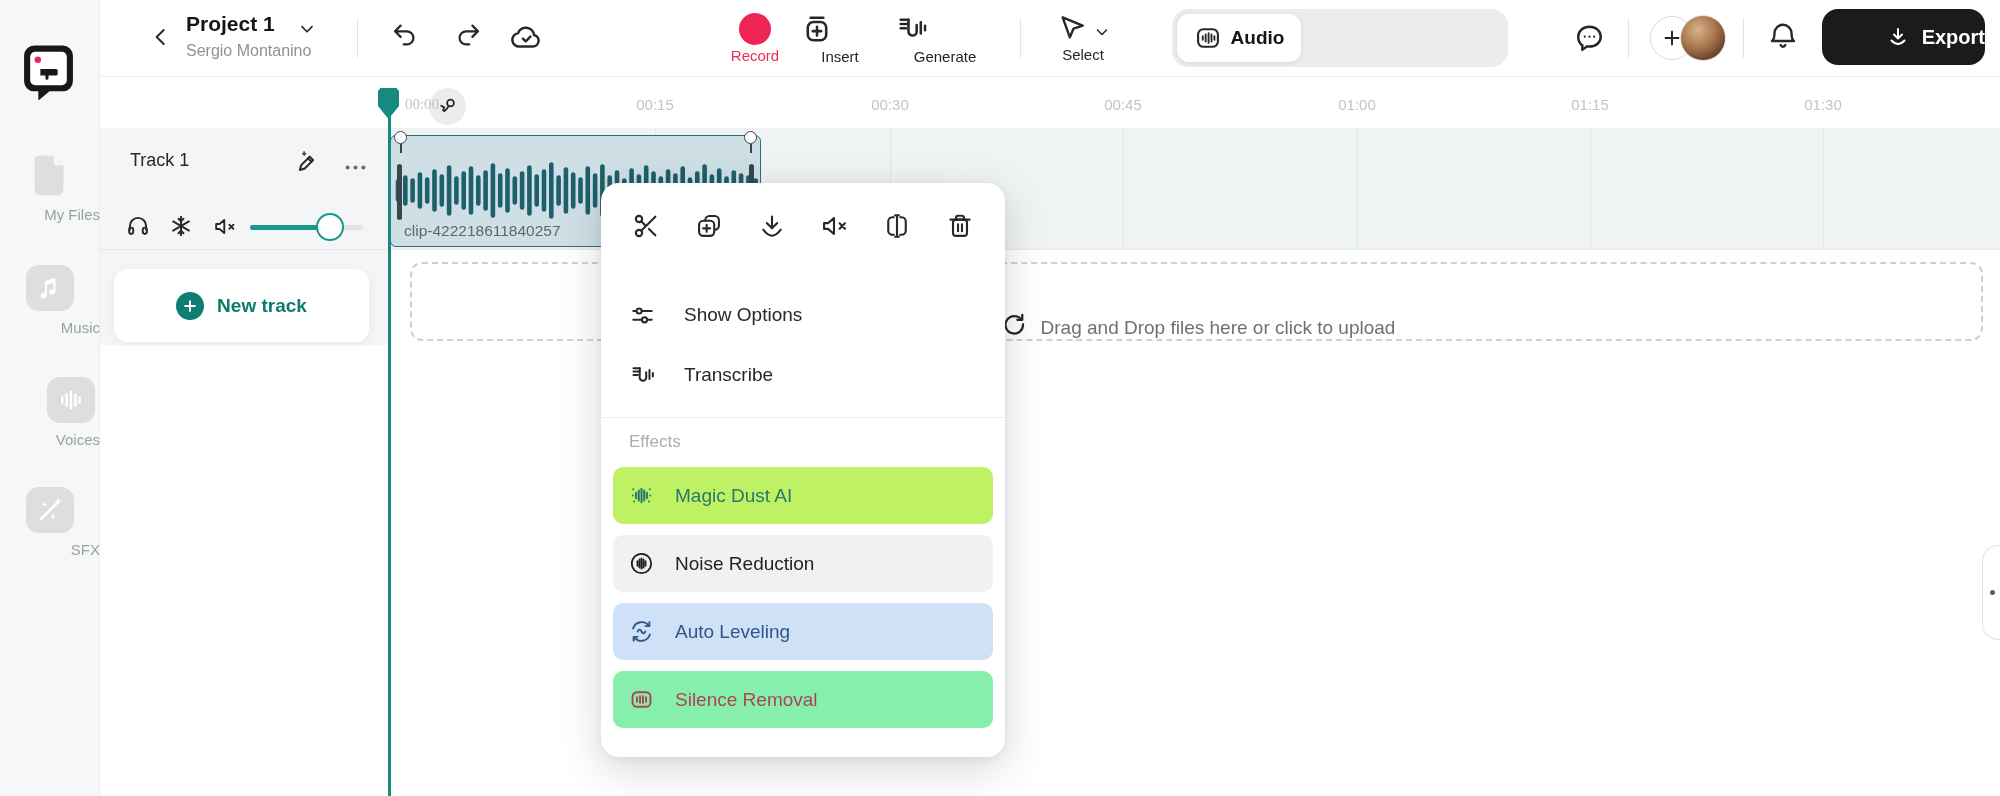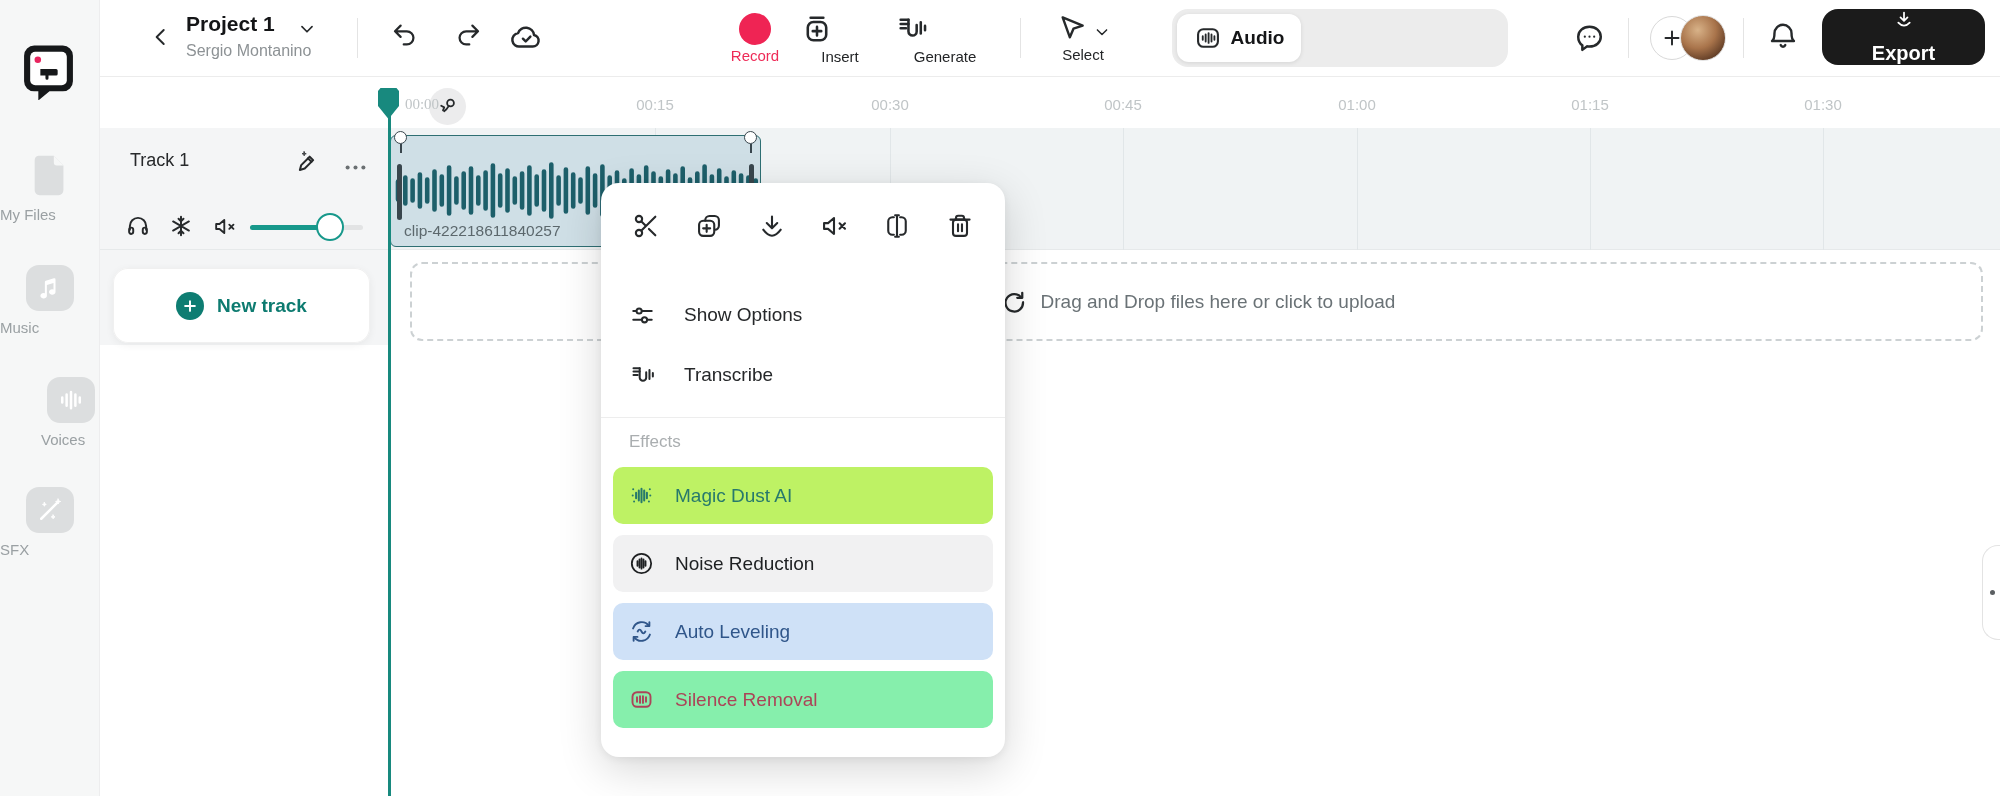--- a/index.html
+++ b/index.html
@@ -7,21 +7,21 @@
   body {
     position:relative; overflow:hidden; background:#fff;
     font-family:"Liberation Sans", sans-serif; color:#1e2022;
   }
   svg { display:block; }
   .ic { stroke:#26292b; fill:none; stroke-width:1.8; stroke-linecap:round; stroke-linejoin:round; }
 
   
   .rail { position:absolute; left:0; top:0; width:100px; height:796px; background:#f6f7f7; border-right:1px solid #ededee; z-index:20; }
   .logo { position:absolute; left:20px; top:42px; width:57px; height:58px; cursor:pointer; }
-  .rail-item { position:absolute; left:0; width:100px; text-align:left; cursor:pointer; }
+  .rail-item { position:absolute; left:0; width:100px; text-align:right; cursor:pointer; }
   .rail-glyph { width:48px; height:46px; margin:0 auto; background:#dcdedf; border-radius:13px; display:flex; align-items:center; justify-content:center; }
   .rail-glyph.page { background:transparent; }
   .rail-label { margin-top:8px; font-size:15px; color:#9aa0a3; }
 
   
   .topbar { position:absolute; left:100px; top:0; width:1900px; height:77px; background:#fff; border-bottom:1px solid #ececec; z-index:30; }
   .vdiv { position:absolute; top:18px; width:1px; height:40px; background:#e4e4e4; }
   .back-btn { position:absolute; left:48px; top:24px; cursor:pointer; }
   .proj-title { position:absolute; left:86px; top:12px; font-size:21px; font-weight:700; color:#141517; }
   .proj-caret { position:absolute; left:196px; top:18px; cursor:pointer; }
@@ -36,21 +36,21 @@
   .seg-audio { position:absolute; left:5px; top:5px; width:124px; height:48px; background:#fff; border-radius:12px;
     box-shadow:0 1px 4px rgba(0,0,0,.10); display:flex; align-items:center; justify-content:center; gap:9px; cursor:pointer; }
   .seg-audio span { font-size:19px; font-weight:700; color:#141517; }
   .seg-text { position:absolute; left:138px; top:0; width:130px; height:58px; display:flex; align-items:center; justify-content:center; gap:9px; cursor:pointer; }
   .seg-text span { font-size:19px; color:#5f6568; }
   .avatar-add { position:absolute; left:1550px; top:16px; width:44px; height:44px; border-radius:50%; background:#fff; border:1.5px solid #d9d9d9;
     display:flex; align-items:center; justify-content:center; cursor:pointer; z-index:1; }
   .avatar { position:absolute; left:1580px; top:15px; width:46px; height:46px; border-radius:50%; z-index:2; cursor:pointer;
     background:radial-gradient(circle at 38% 32%, #d8b288 0%, #a9744b 45%, #5d3a24 80%, #3a2416 100%); border:1px solid #e2e2e2; }
   .export-btn { position:absolute; left:1722px; top:9px; width:163px; height:56px; background:#1b1b1b; border-radius:16px;
-    display:flex; align-items:center; justify-content:flex-end; gap:12px; cursor:pointer;flex-direction:column; }
+    display:flex; align-items:center; justify-content:flex-end; gap:12px; cursor:pointer; }
   .export-btn span { color:#fff; font-size:20px; font-weight:700; }
 
   
   .ruler { position:absolute; left:100px; top:77px; width:1900px; height:51px; background:#fff; z-index:2; }
   .tick { position:absolute; top:19px; transform:translateX(-50%); font-size:15px; color:#c0c5c7; }
   .snap-btn { position:absolute; left:329px; top:11px; width:37px; height:37px; border-radius:50%; background:#ececed;
     display:flex; align-items:center; justify-content:center; cursor:pointer; }
   .head-col { position:absolute; left:100px; top:77px; width:290px; height:268px; background:#f4f5f6; z-index:1; }
   .track-strip { position:absolute; left:390px; top:128px; width:1610px; height:122px; background:#f0f3f4; border-bottom:1px solid #e6e9ea; z-index:1; }
   .gridline { position:absolute; top:0; width:1px; height:122px; background:#e1e6e8; }
@@ -70,21 +70,21 @@
   .playhead-line { position:absolute; left:388px; top:88px; width:2.5px; height:708px; background:#18897e; z-index:4; }
   .playhead-head { position:absolute; left:378px; top:88px; width:21px; height:31px; background:#18897e; cursor:grab; z-index:5;
     clip-path:polygon(12% 0, 88% 0, 100% 10%, 100% 58%, 50% 100%, 0 58%, 0 10%); }
 
   .newtrack-btn { position:absolute; left:113px; top:268px; width:257px; height:75px; background:#fff; border-radius:15px;
     box-shadow:0 2px 8px rgba(0,0,0,.06), 0 0 0 1px #f0f0f0 inset; display:flex; align-items:center; justify-content:center; gap:13px; cursor:pointer; z-index:2; }
   .newtrack-btn span { font-size:19px; font-weight:700; color:#0d7b70; }
   .plus-badge { width:28px; height:28px; border-radius:50%; background:#0e7d72; display:flex; align-items:center; justify-content:center; }
 
   .dropzone { position:absolute; left:410px; top:262px; width:1573px; height:79px; border:2px dashed #ccd1d3; border-radius:12px;
-    display:flex; align-items:center; justify-content:center; gap:13px; cursor:pointer; z-index:2; }
+    display:flex; align-items:flex-end; justify-content:center; gap:13px; cursor:pointer; z-index:2; }
   .dropzone span { font-size:19px; color:#6a7276; }
 
   
   .menu { position:absolute; left:601px; top:183px; width:404px; height:574px; background:#fff; border-radius:18px;
     box-shadow:0 12px 44px rgba(0,0,0,.16), 0 2px 8px rgba(0,0,0,.06); z-index:10; padding:14px 12px 17px; }
   .menu-actions { height:58px; margin:0 18px; display:flex; align-items:center; justify-content:space-between; }
   .ma-btn { width:30px; height:30px; display:flex; align-items:center; justify-content:center; cursor:pointer; }
   .menu-spacer { height:30px; }
   .menu-item { height:60px; display:flex; align-items:center; gap:28px; padding-left:16px; border-radius:10px; cursor:pointer; }
   .menu-item span { font-size:19px; color:#26282a; }

